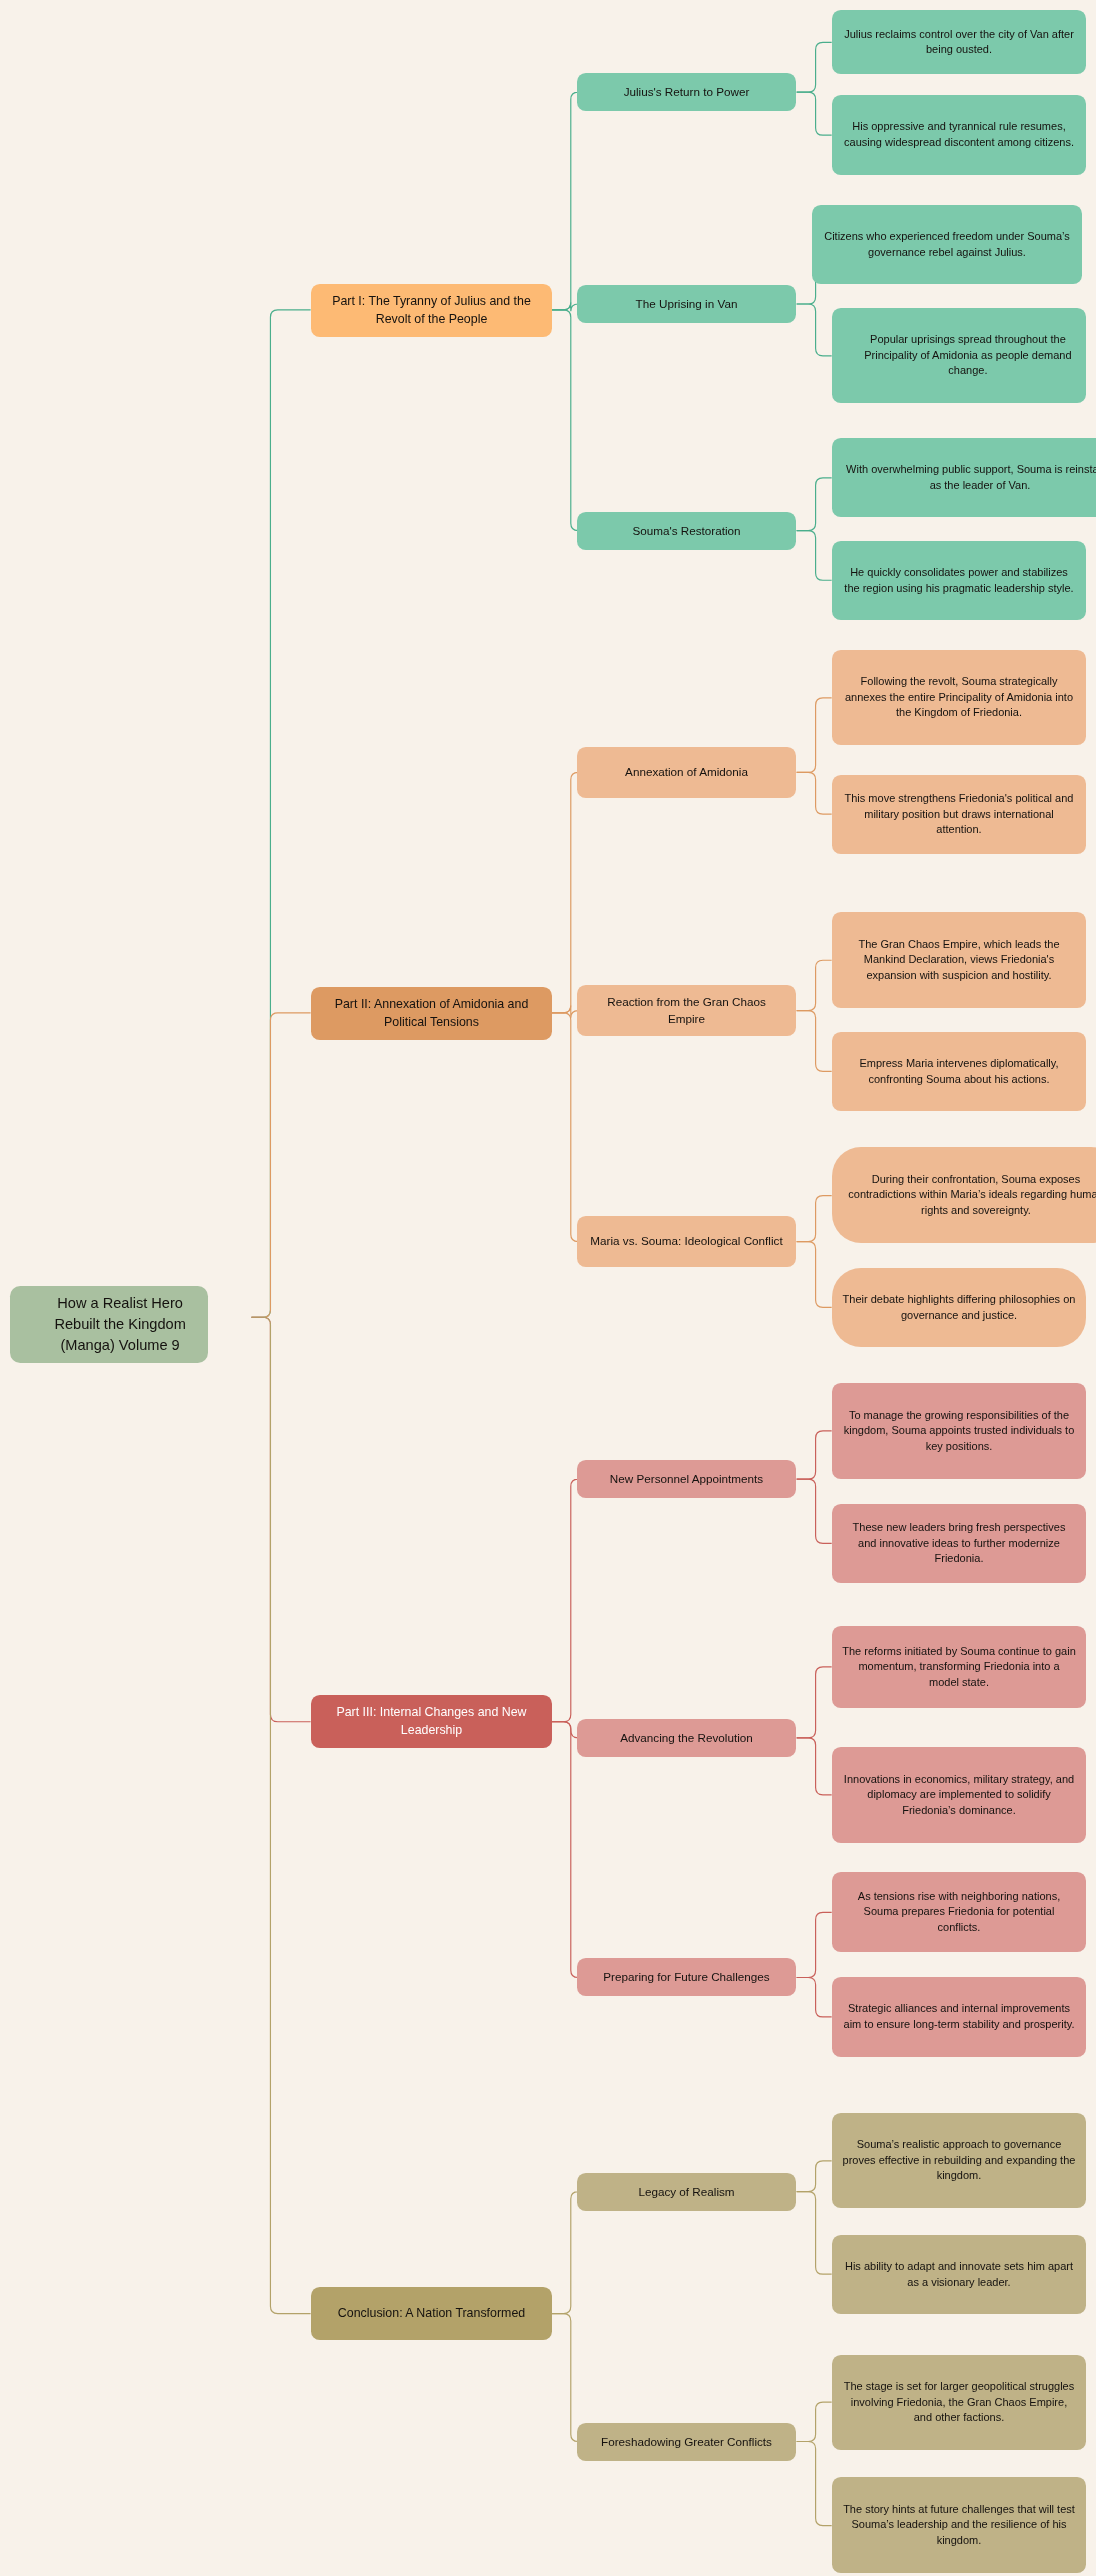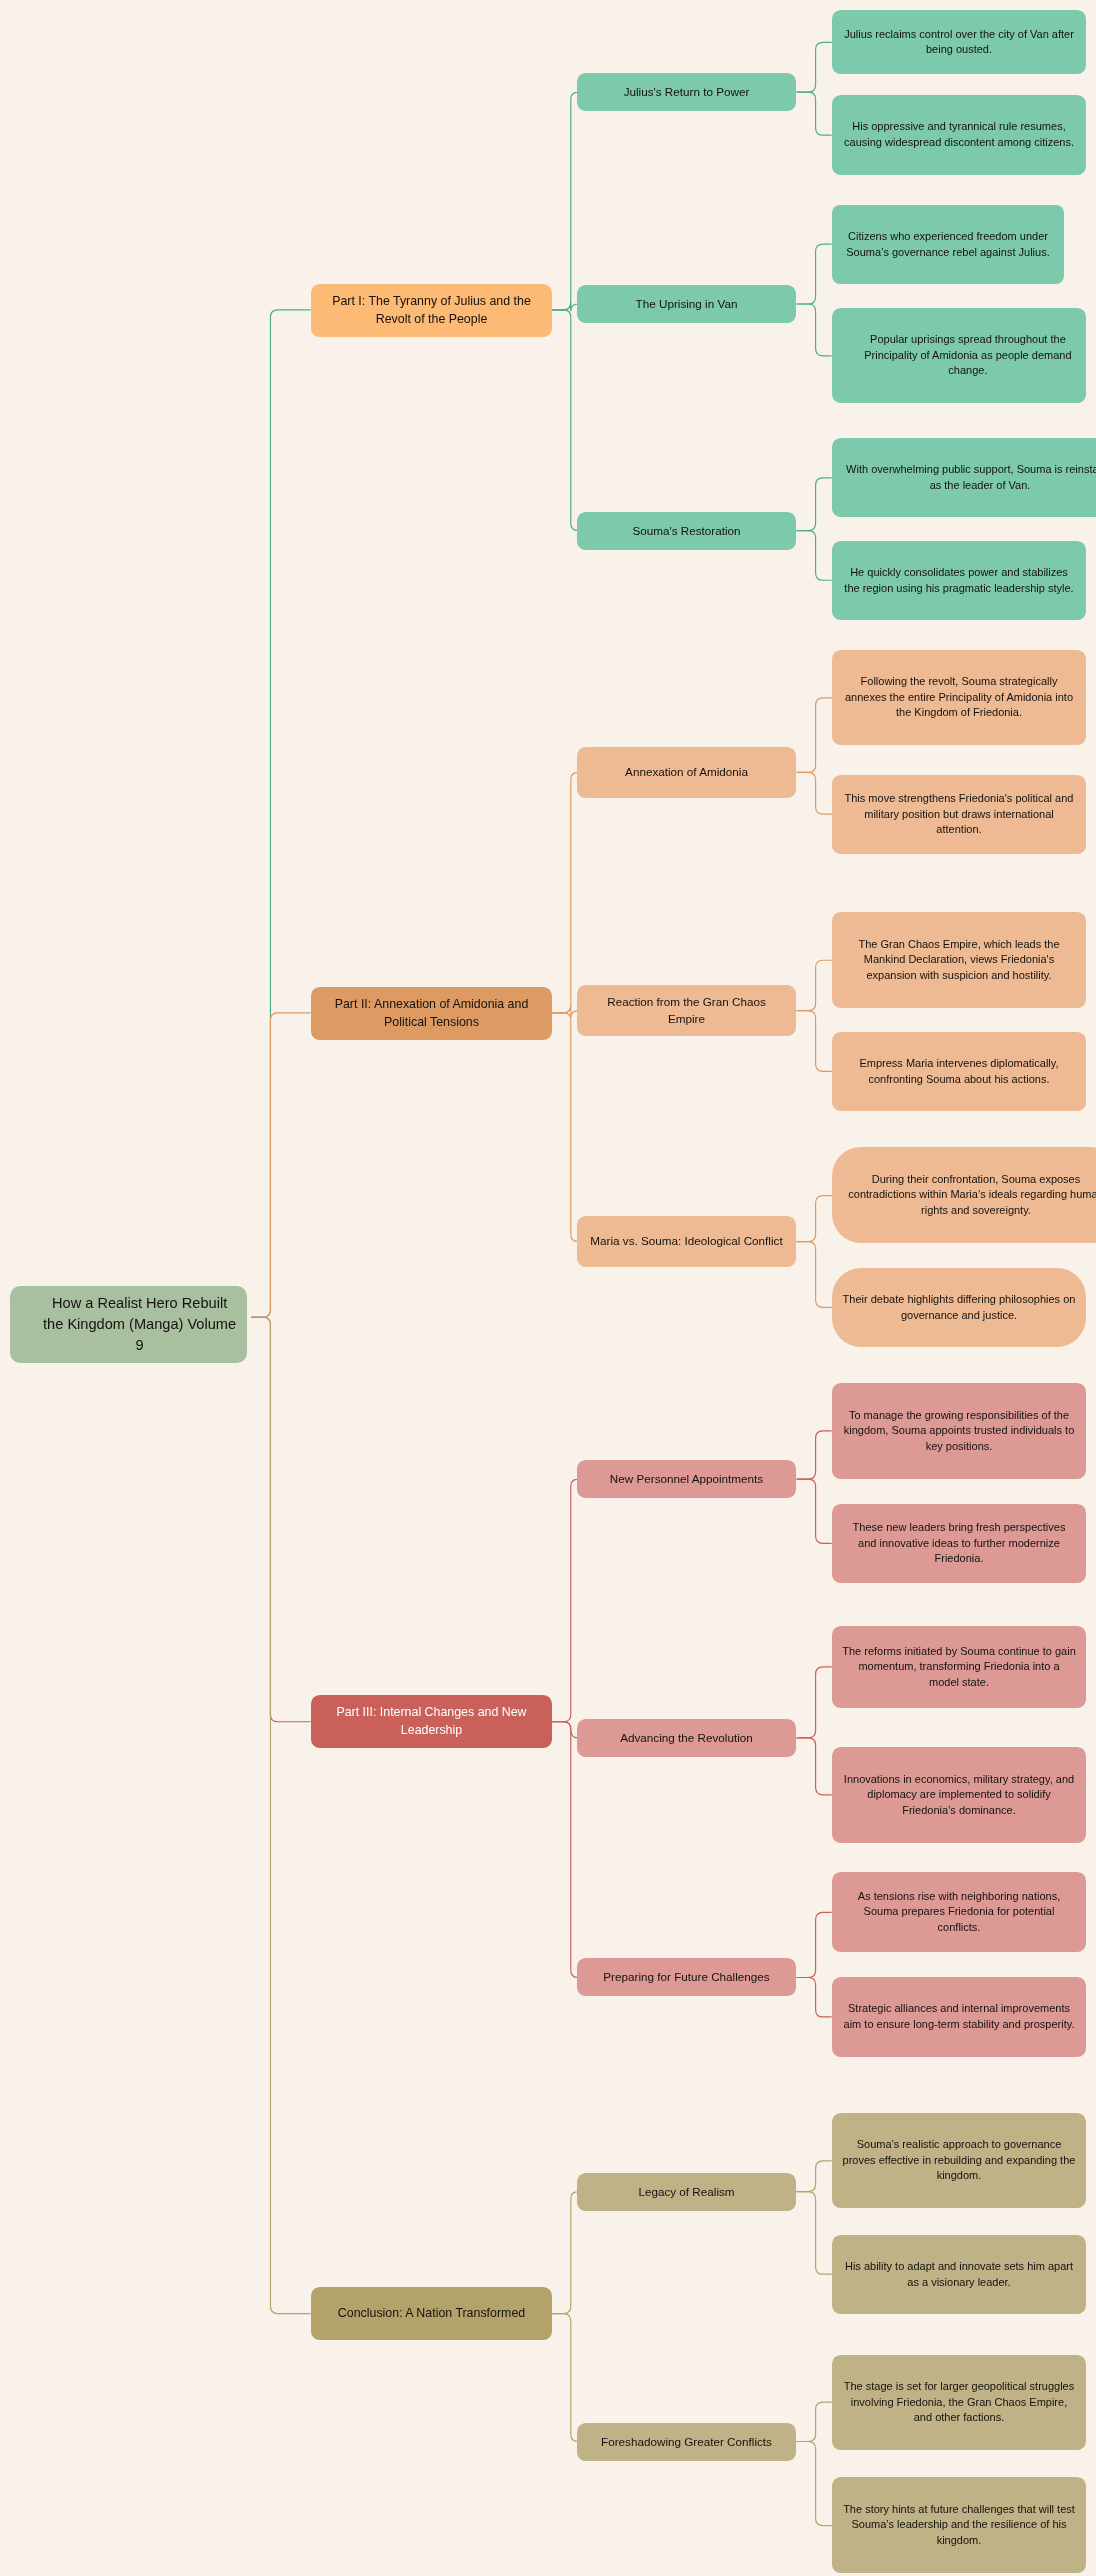--- a/index.html
+++ b/index.html
@@ -87,27 +87,27 @@
       <path d="M 1090 2706 L 1106 2706 Q 1116 2706 1116 2716 L 1116 2750 Q 1116 2760 1126 2760 L 1138 2760" fill="none" stroke="#c9605a" stroke-width="1.6"></path>
       <path d="M 344 1802.5 L 360 1802.5 Q 370 1802.5 370 1812.5 L 370 3156 Q 370 3166 380 3166 L 425 3166" fill="none" stroke="#b3a269" stroke-width="1.6"></path>
       <path d="M 755 3166 L 771 3166 Q 781 3166 781 3156 L 781 3009 Q 781 2999 791 2999 L 790 2999" fill="none" stroke="#b3a269" stroke-width="1.6"></path>
       <path d="M 1090 2999 L 1106 2999 Q 1116 2999 1116 2989 L 1116 2967 Q 1116 2957 1126 2957 L 1138 2957" fill="none" stroke="#b3a269" stroke-width="1.6"></path>
       <path d="M 1090 2999 L 1106 2999 Q 1116 2999 1116 3009 L 1116 3102 Q 1116 3112 1126 3112 L 1138 3112" fill="none" stroke="#b3a269" stroke-width="1.6"></path>
       <path d="M 755 3166 L 771 3166 Q 781 3166 781 3176 L 781 3331 Q 781 3341 791 3341 L 790 3341" fill="none" stroke="#b3a269" stroke-width="1.6"></path>
       <path d="M 1090 3341 L 1106 3341 Q 1116 3341 1116 3331 L 1116 3297 Q 1116 3287 1126 3287 L 1138 3287" fill="none" stroke="#b3a269" stroke-width="1.6"></path>
       <path d="M 1090 3341 L 1106 3341 Q 1116 3341 1116 3351 L 1116 3446 Q 1116 3456 1126 3456 L 1138 3456" fill="none" stroke="#b3a269" stroke-width="1.6"></path>
     </svg>
   <div id="nodes">
-      <div class="node root" style="left: 10.2px; top: 1286px; width: 237px; min-height: 62px; padding-left: 32px;">How a Realist Hero Rebuilt the Kingdom (Manga) Volume 9</div>
+      <div class="node root" style="left: 10.2px; top: 1286px; width: 198px; min-height: 62px; padding-left: 32px;">How a Realist Hero Rebuilt the Kingdom (Manga) Volume 9</div>
       <div class="node b1 branch-label" style="left: 311px; top: 284px; width: 241px; min-height: 53px;">Part I: The Tyranny of Julius and the Revolt of the People</div>
       <div class="node t1 topic-label" style="left: 577px; top: 73px; width: 219px; min-height: 38px;">Julius's Return to Power</div>
       <div class="node l1 leaf-label" style="left: 832px; top: 10.2px; width: 254px; min-height: 64px;">Julius reclaims control over the city of Van after being ousted.</div>
       <div class="node l1 leaf-label" style="left: 832px; top: 95px; width: 254px; min-height: 80px;">His oppressive and tyrannical rule resumes, causing widespread discontent among citizens.</div>
       <div class="node t1 topic-label" style="left: 577px; top: 285px; width: 219px; min-height: 38px;">The Uprising in Van</div>
-      <div class="node l1 leaf-label" style="left: 832px; top: 205px; width: 232px; min-height: 79px; border-radius: 8px;">Citizens who experienced freedom under Souma’s governance rebel against Julius.</div>
+      <div class="node l1 leaf-label" style="left: 812px; top: 205px; width: 270px; min-height: 79px;">Citizens who experienced freedom under Souma’s governance rebel against Julius.</div>
       <div class="node l1 leaf-label" style="left: 832px; top: 308px; width: 254px; min-height: 95px; padding-left: 28px;">Popular uprisings spread throughout the Principality of Amidonia as people demand change.</div>
       <div class="node t1 topic-label" style="left: 577px; top: 512px; width: 219px; min-height: 38px;">Souma's Restoration</div>
       <div class="node l1 leaf-label" style="left: 832px; top: 438px; width: 296px; min-height: 79px;">With overwhelming public support, Souma is reinstated as the leader of Van.</div>
       <div class="node l1 leaf-label" style="left: 832px; top: 541px; width: 254px; min-height: 79px;">He quickly consolidates power and stabilizes the region using his pragmatic leadership style.</div>
       <div class="node b2 branch-label" style="left: 311px; top: 987px; width: 241px; min-height: 53px;">Part II: Annexation of Amidonia and Political Tensions</div>
       <div class="node t2 topic-label" style="left: 577px; top: 747px; width: 219px; min-height: 51px;">Annexation of Amidonia</div>
       <div class="node l2 leaf-label" style="left: 832px; top: 650px; width: 254px; min-height: 95px;">Following the revolt, Souma strategically annexes the entire Principality of Amidonia into the Kingdom of Friedonia.</div>
       <div class="node l2 leaf-label" style="left: 832px; top: 775px; width: 254px; min-height: 79px;">This move strengthens Friedonia's political and military position but draws international attention.</div>
       <div class="node t2 topic-label" style="left: 577px; top: 985px; width: 219px; min-height: 51px;">Reaction from the Gran Chaos Empire</div>
       <div class="node l2 leaf-label" style="left: 832px; top: 912px; width: 254px; min-height: 96px;">The Gran Chaos Empire, which leads the Mankind Declaration, views Friedonia's expansion with suspicion and hostility.</div>

